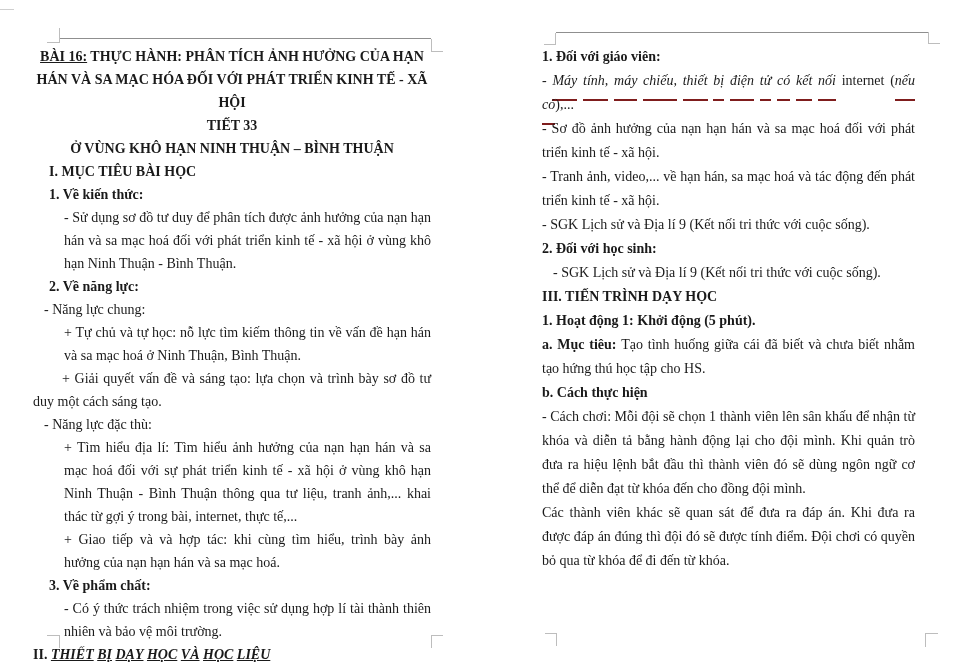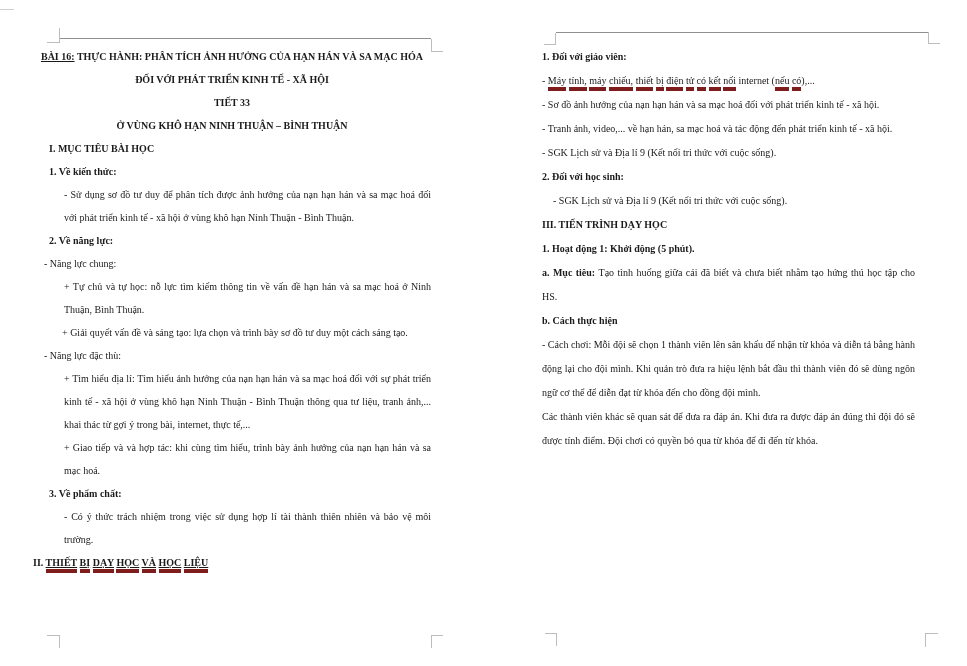--- a/index.html
+++ b/index.html
@@ -10,35 +10,35 @@
     color:#1a1a1a;
   }
   .page{position:absolute;top:0;height:666px;background:#ffffff;}
   #page1{left:0;width:477px;}
   #page2{left:475px;width:429px;}
   .page-gap{
     position:absolute;top:0;left:477px;width:11px;height:666px;
     background:#eaeaea;border-left:1px solid #d6d6d6;border-right:1px solid #d6d6d6;
     box-sizing:border-box;
   }
-  .text-area{position:absolute;font-size:10px;}
+  .text-area{position:absolute;font-size:14px;}
   #ta1{left:33px;top:45px;width:398px;line-height:23px;}
   #ta2{left:67px;top:45px;width:373px;line-height:24px;}
   .para{margin:0;}
   .center{text-align:center;}
   .h{padding-left:16px;font-weight:bold;}
   .h0{font-weight:bold;}
   .dash{padding-left:11px;}
   .blk{padding-left:31px;text-align:justify;}
   .fli{text-indent:29px;text-align:justify;}
   .ind11{padding-left:11px;}
   .body{text-align:justify;}
   .b{font-weight:bold;}
   .u{text-decoration:underline;text-decoration-thickness:1px;}
-  .sp{border-bottom:4px solid #7f1d1d;padding-bottom:1px;}
+  .sp{border-bottom:2px solid #7f1d1d;padding-bottom:11px;font-style:italic;}
   
   .mline{position:absolute;height:1px;background:#8f8f8f;}
   #mline1{left:60px;top:38px;width:371px;}
   #mline2{left:556px;top:32px;width:372px;}
   
   .crop{position:absolute;box-sizing:border-box;border:0 solid #bdbdbd;}
   #cm1tl{left:47px;top:28px;width:13px;height:15px;border-right-width:1px;border-bottom-width:1px;}
   #cm1tr{left:431px;top:39px;width:12px;height:13px;border-left-width:1px;border-bottom-width:1px;}
   #cm1bl{left:47px;top:635px;width:13px;height:13px;border-top-width:1px;border-right-width:1px;}
   #cm1br{left:431px;top:635px;width:12px;height:13px;border-top-width:1px;border-left-width:1px;}

